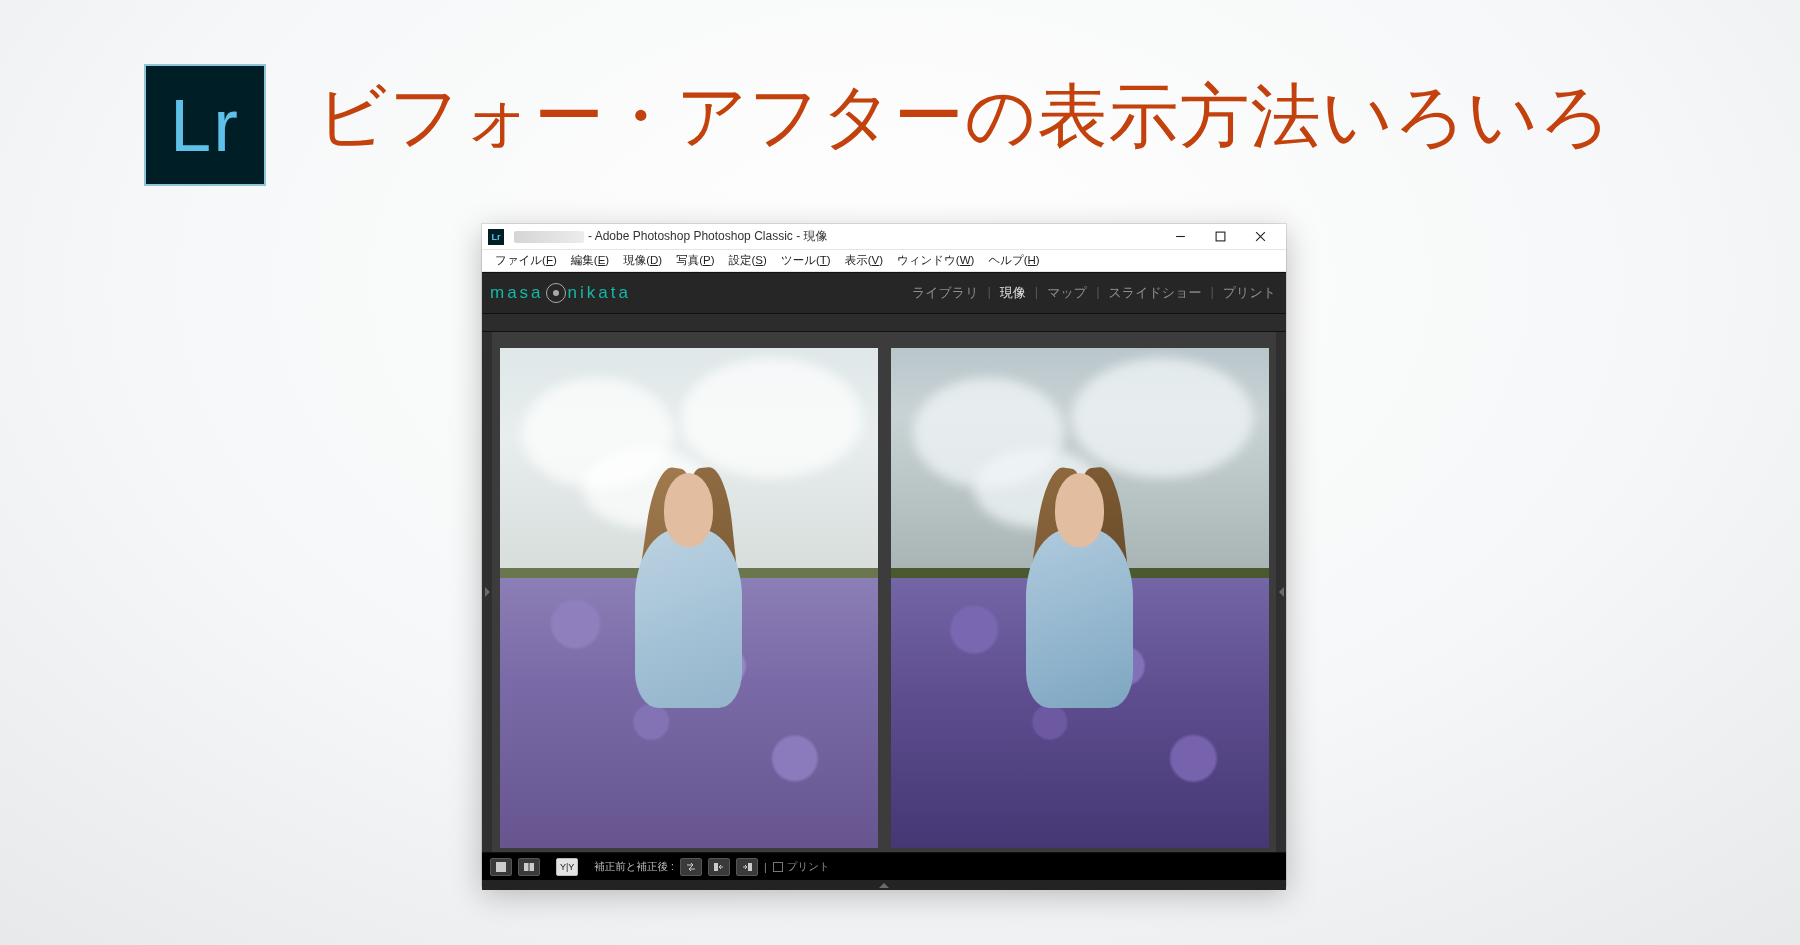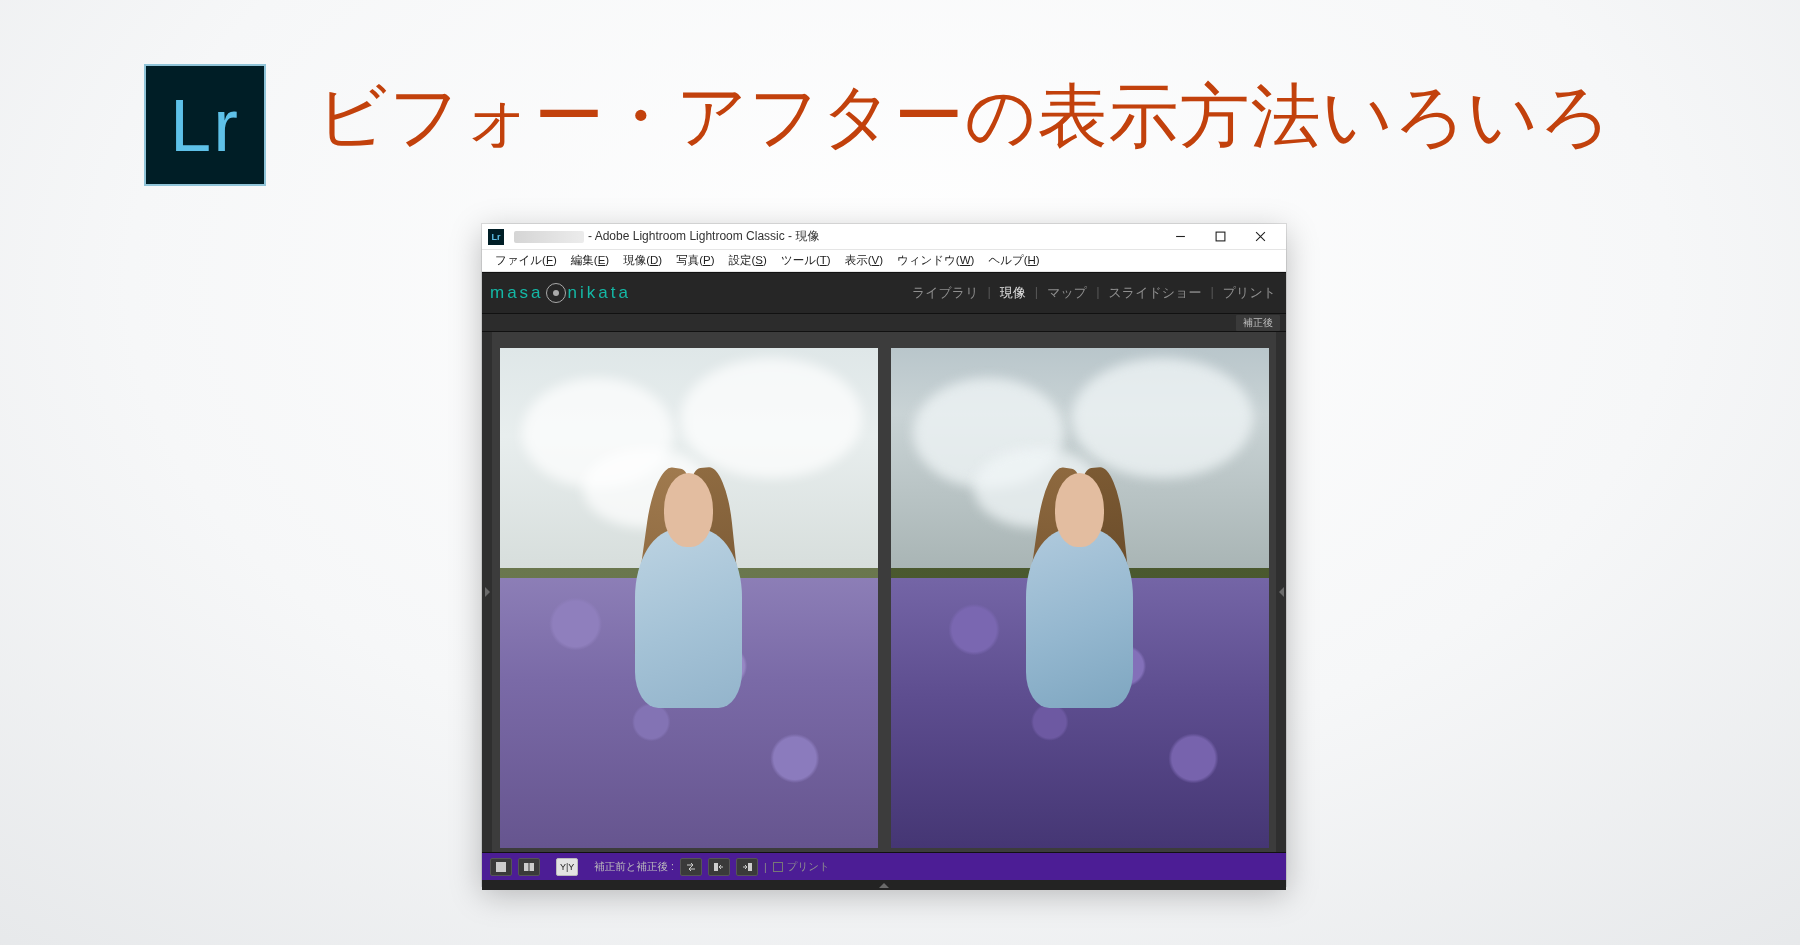--- a/index.html
+++ b/index.html
@@ -148,21 +148,21 @@
   .cloud.a{ left:6%; top:6%; width:40%; height:22%; }
   .cloud.b{ left:48%; top:2%; width:48%; height:24%; }
   .cloud.c{ left:22%; top:20%; width:34%; height:16%; }
 
   
   .bottom-expander { height: 10px; background: #232323; display: flex; align-items: center; justify-content: center; cursor: pointer; }
   .bottom-expander .tri { width: 0; height: 0; border-left: 5px solid transparent; border-right: 5px solid transparent; border-bottom: 5px solid #6a6a6a; }
 
   
   .toolbar {
-    height: 28px; background: #4c1d95; border-top: 1px solid #111;
+    height: 28px; background: #000000; border-top: 1px solid #111;
     display: flex; align-items: center; gap: 6px; padding: 0 8px;
     font-size: 10.5px; color: #bdbdbd;
   }
   .tbtn { height: 18px; min-width: 22px; padding: 0 3px;
     background: #3a3a3a; border: 1px solid #555; border-radius: 2px;
     display: inline-flex; align-items: center; justify-content: center;
     color: #ccc; font-size: 9px; cursor: pointer; }
   .tbtn.active { background: #e3e3e3; color: #222; border-color: #bbb; }
   .tbtn svg { width: 12px; height: 12px; }
   .tlabel { color: #bdbdbd; }
@@ -178,21 +178,21 @@
 <div class="lr-icon">
   <span>Lr</span>
 </div>
 <h1 class="headline">ビフォー・アフターの表示方法いろいろ</h1>
 
 <div class="app-window">
 
   <div class="titlebar">
     <span class="app-glyph">Lr</span>
     <span class="filename-blur"></span>
-    <span class="title-text"> - Adobe Lightroom Lightroom Classic - 現像</span>
+    <span class="title-text"> - Adobe Photoshop Photoshop Classic - 現像</span>
     <span class="spacer"></span>
     <div class="win-btn">
       <svg viewBox="0 0 10 10">
           <path d="M1 5h8" stroke="currentColor" stroke-width="1"></path>
         </svg>
     </div>
     <div class="win-btn">
       <svg viewBox="0 0 10 10">
           <rect x="1" y="1" width="8" height="8" fill="none" stroke="currentColor" stroke-width="1"></rect>
         </svg>
@@ -234,23 +234,20 @@
           <span class="sep">|</span>
           <span class="mod">マップ</span>
           <span class="sep">|</span>
           <span class="mod">スライドショー</span>
           <span class="sep">|</span>
           <span class="mod">プリント</span>
         </div>
     </div>
 
     <div class="compare-header">
-      <div class="pane">
-        <span class="pane-label">補正後</span>
-      </div>
     </div>
 
     <div class="content">
       <div class="side-expander left">
           <span class="tri"></span>
         </div>
 
       <div class="pane-wrap">
         <div class="photo-pane">
           <div class="photo before">

